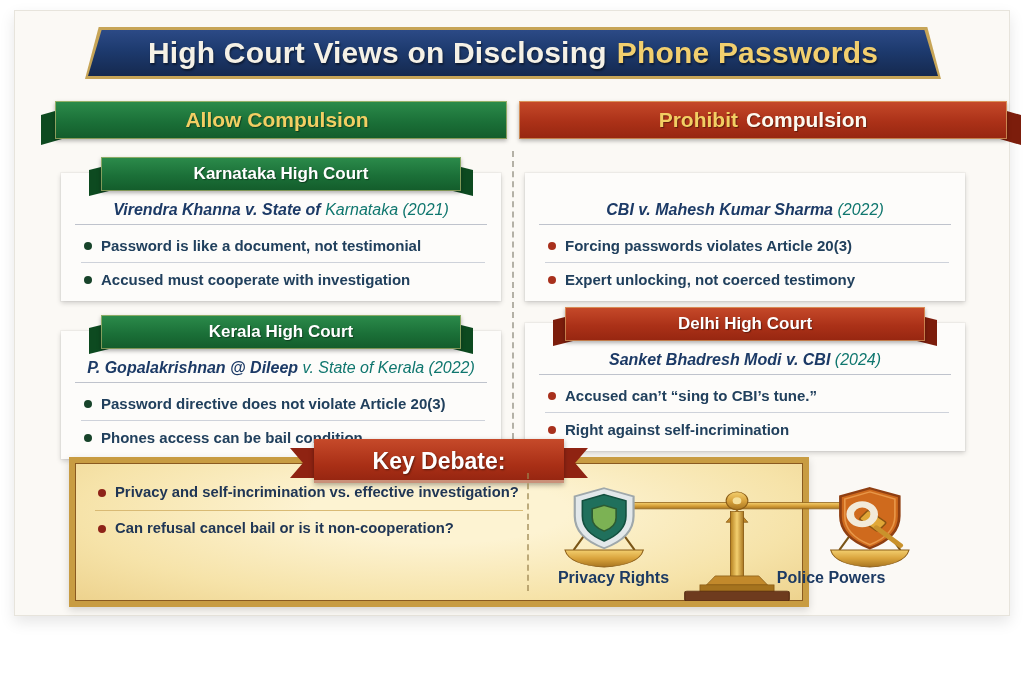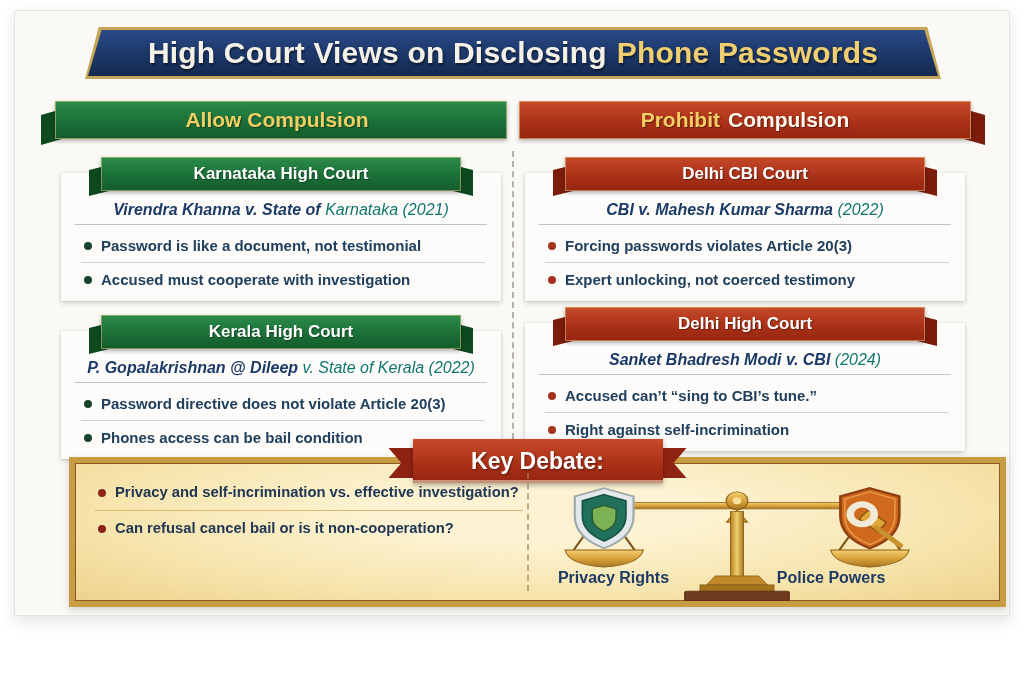--- a/index.html
+++ b/index.html
@@ -37,21 +37,21 @@
   .col-ribbon { position:absolute; top:90px; height:38px; }
   .col-ribbon .band {
     position:relative; z-index:1; height:100%;
     display:flex; align-items:center; justify-content:center; gap:8px;
     font-size:21px; font-weight:bold;
     box-shadow:inset 0 0 0 1px rgba(235,205,130,0.55), 0 2px 4px rgba(0,0,0,0.28);
   }
   .green .band { background:linear-gradient(180deg,#2c8c4b,#1b7038 55%,#135c2b); }
   .red   .band { background:linear-gradient(180deg,#c64a2a,#ab3118 55%,#962610); }
   .allow-hdr    { left:40px;  width:452px; }
-  .prohibit-hdr { left:504px; width:452px; }
+  .prohibit-hdr { left:504px; width:488px; }
   .fold { position:absolute; width:28px; height:30px; }
   .allow-hdr .fold    { left:-14px;  top:10px; background:#0d4a20; transform:skewY(-16deg); }
   .prohibit-hdr .fold { right:-14px; top:10px; background:#7c1d0c; transform:skewY(16deg); }
   .hdr-gold  { color:#f2cf63; text-shadow:1px 1px 1px rgba(0,0,0,0.4); }
   .hdr-white { color:#fdf9ef; text-shadow:1px 1px 1px rgba(0,0,0,0.4); }
 
   
   .card {
     position:absolute; width:440px; height:128px; background:#fdfcfa;
     box-shadow:0 2px 5px rgba(0,0,0,0.18), 0 0 0 1px rgba(0,0,0,0.03);
@@ -89,21 +89,21 @@
   .allow-card .points li::before    { background:#17432a; }
   .prohibit-card .points li::before { background:#a8301c; }
 
   .top-divider {
     position:absolute; left:497px; top:140px; height:298px;
     border-left:2px dashed #a3a093; opacity:0.8;
   }
 
   
   .debate {
-    position:absolute; left:54px; top:446px; width:937px; height:150px;
+    position:absolute; left:54px; top:446px; width:740px; height:150px;
     background:radial-gradient(ellipse at 50% 35%, #fdf3d2 25%, #f6e3a9 70%, #edd28d 100%);
     border:6px solid #c89c42;
     box-shadow:inset 0 0 0 1px #8a5a20, 0 3px 8px rgba(0,0,0,0.15);
   }
   .debate-ribbon {
     position:absolute; top:-24px; left:50%; transform:translateX(-50%);
     width:250px; height:44px;
   }
   .debate-ribbon .band {
     position:relative; z-index:1; height:100%;
@@ -197,25 +197,20 @@
       <span class="case-light">v. State of Kerala (2022)</span>
     </div>
     <div class="case-sep"></div>
     <ul class="points">
       <li>Password directive does not violate Article 20(3)</li>
       <li>Phones access can be bail condition</li>
     </ul>
   </div>
 
   <div class="card prohibit-card" style="left:510px; top:162px;">
-    <div class="court-ribbon red-rb">
-      <div class="cfold fl"></div>
-      <div class="cfold fr"></div>
-      <div class="band">Delhi CBI Court</div>
-    </div>
     <div class="case-line">
       <span class="case-bold">CBI v. Mahesh Kumar Sharma</span>
       <span class="case-light">(2022)</span>
     </div>
     <div class="case-sep"></div>
     <ul class="points">
       <li>Forcing passwords violates Article 20(3)</li>
       <li>Expert unlocking, not coerced testimony</li>
     </ul>
   </div>

